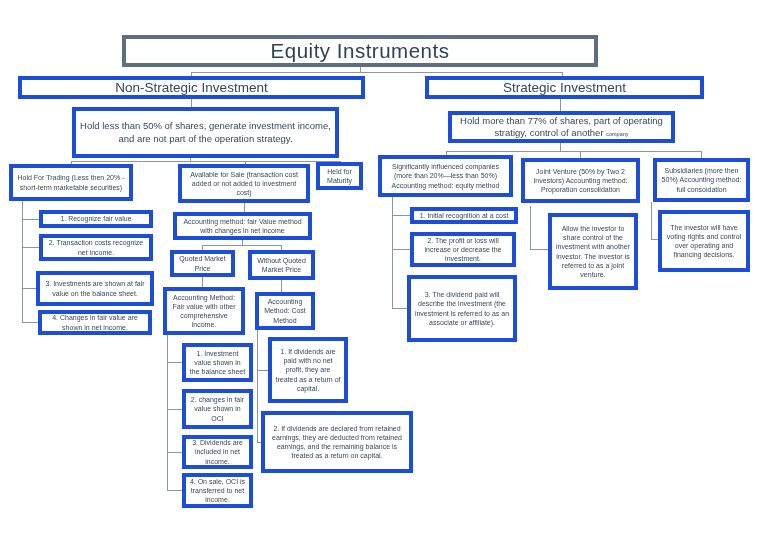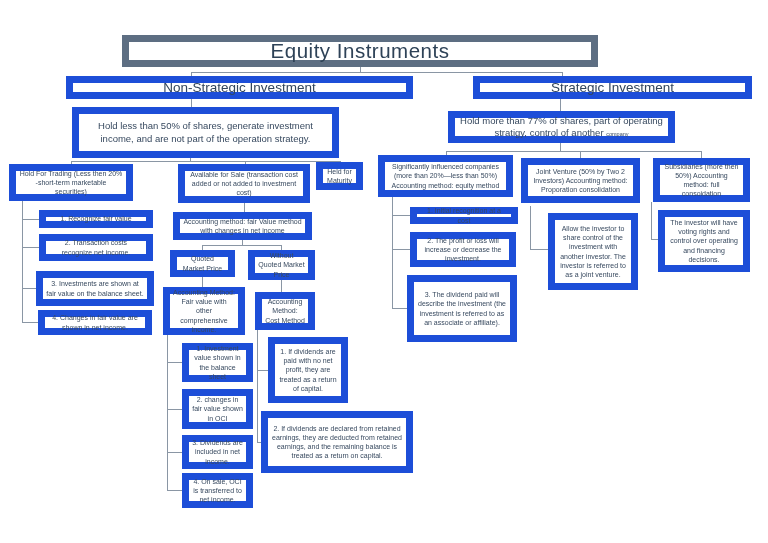--- a/index.html
+++ b/index.html
@@ -3,26 +3,26 @@
 <meta charset="utf-8">
 <style>
   html,body { margin:0; padding:0; background:#ffffff; }
   .canvas {
     position:relative; width:768px; height:543px; background:#ffffff;
     font-family:"Liberation Sans", sans-serif; color:#37495f; overflow:hidden;
   }
   .wires { position:absolute; left:0; top:0; }
   .n {
     position:absolute; box-sizing:border-box; background:#ffffff;
-    border:7px solid #1d4ed8; color:#37495f;
+    border:4px solid #1d4ed8; color:#37495f;
     display:flex; align-items:center; justify-content:center;
     text-align:center; line-height:1.3; padding:1px 3px;
   }
   .title { font-size:20.5px; border-color:#5d6e82; color:#2e4257; letter-spacing:0.5px; }
-  .f13 { font-size:13.5px; color:#33465c;margin-left:48px; }
+  .f13 { font-size:13.5px; color:#33465c; }
   .f95 { font-size:9.5px; }
   .f7  { font-size:7px; line-height:1.32; }
   .small-inline { font-size:5.5px; }
 </style>
 </head>
 <body>
 
 <div class="canvas">
 
   <svg class="wires" width="768" height="543" viewBox="0 0 768 543" fill="none" stroke="#8a96a4" stroke-width="1" shape-rendering="crispEdges">

